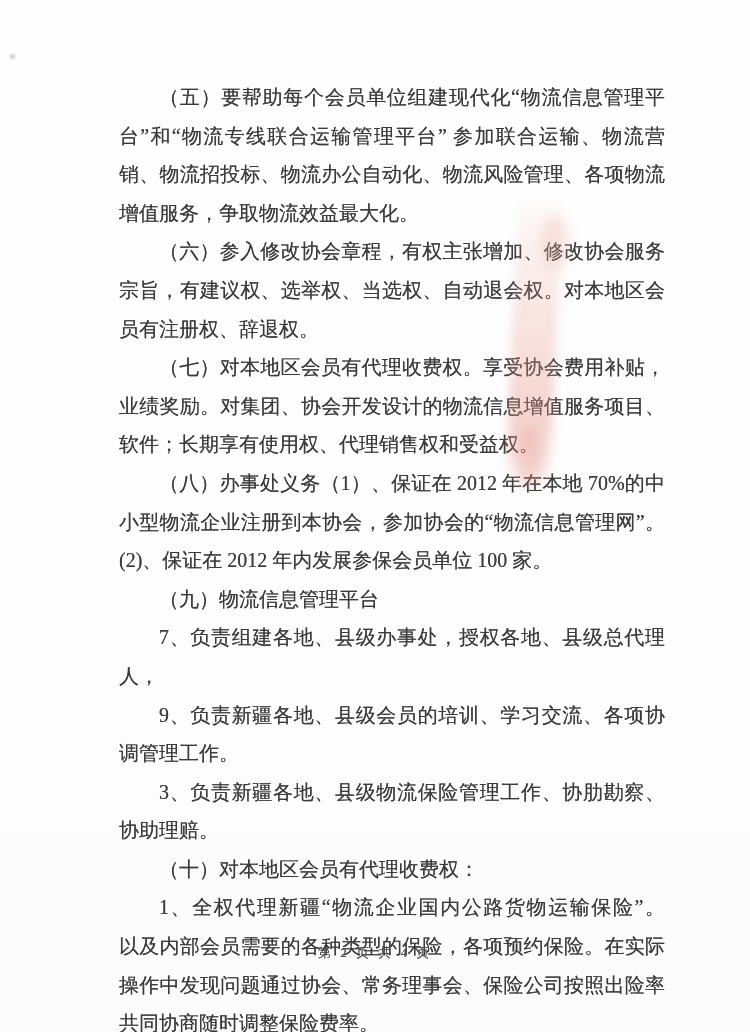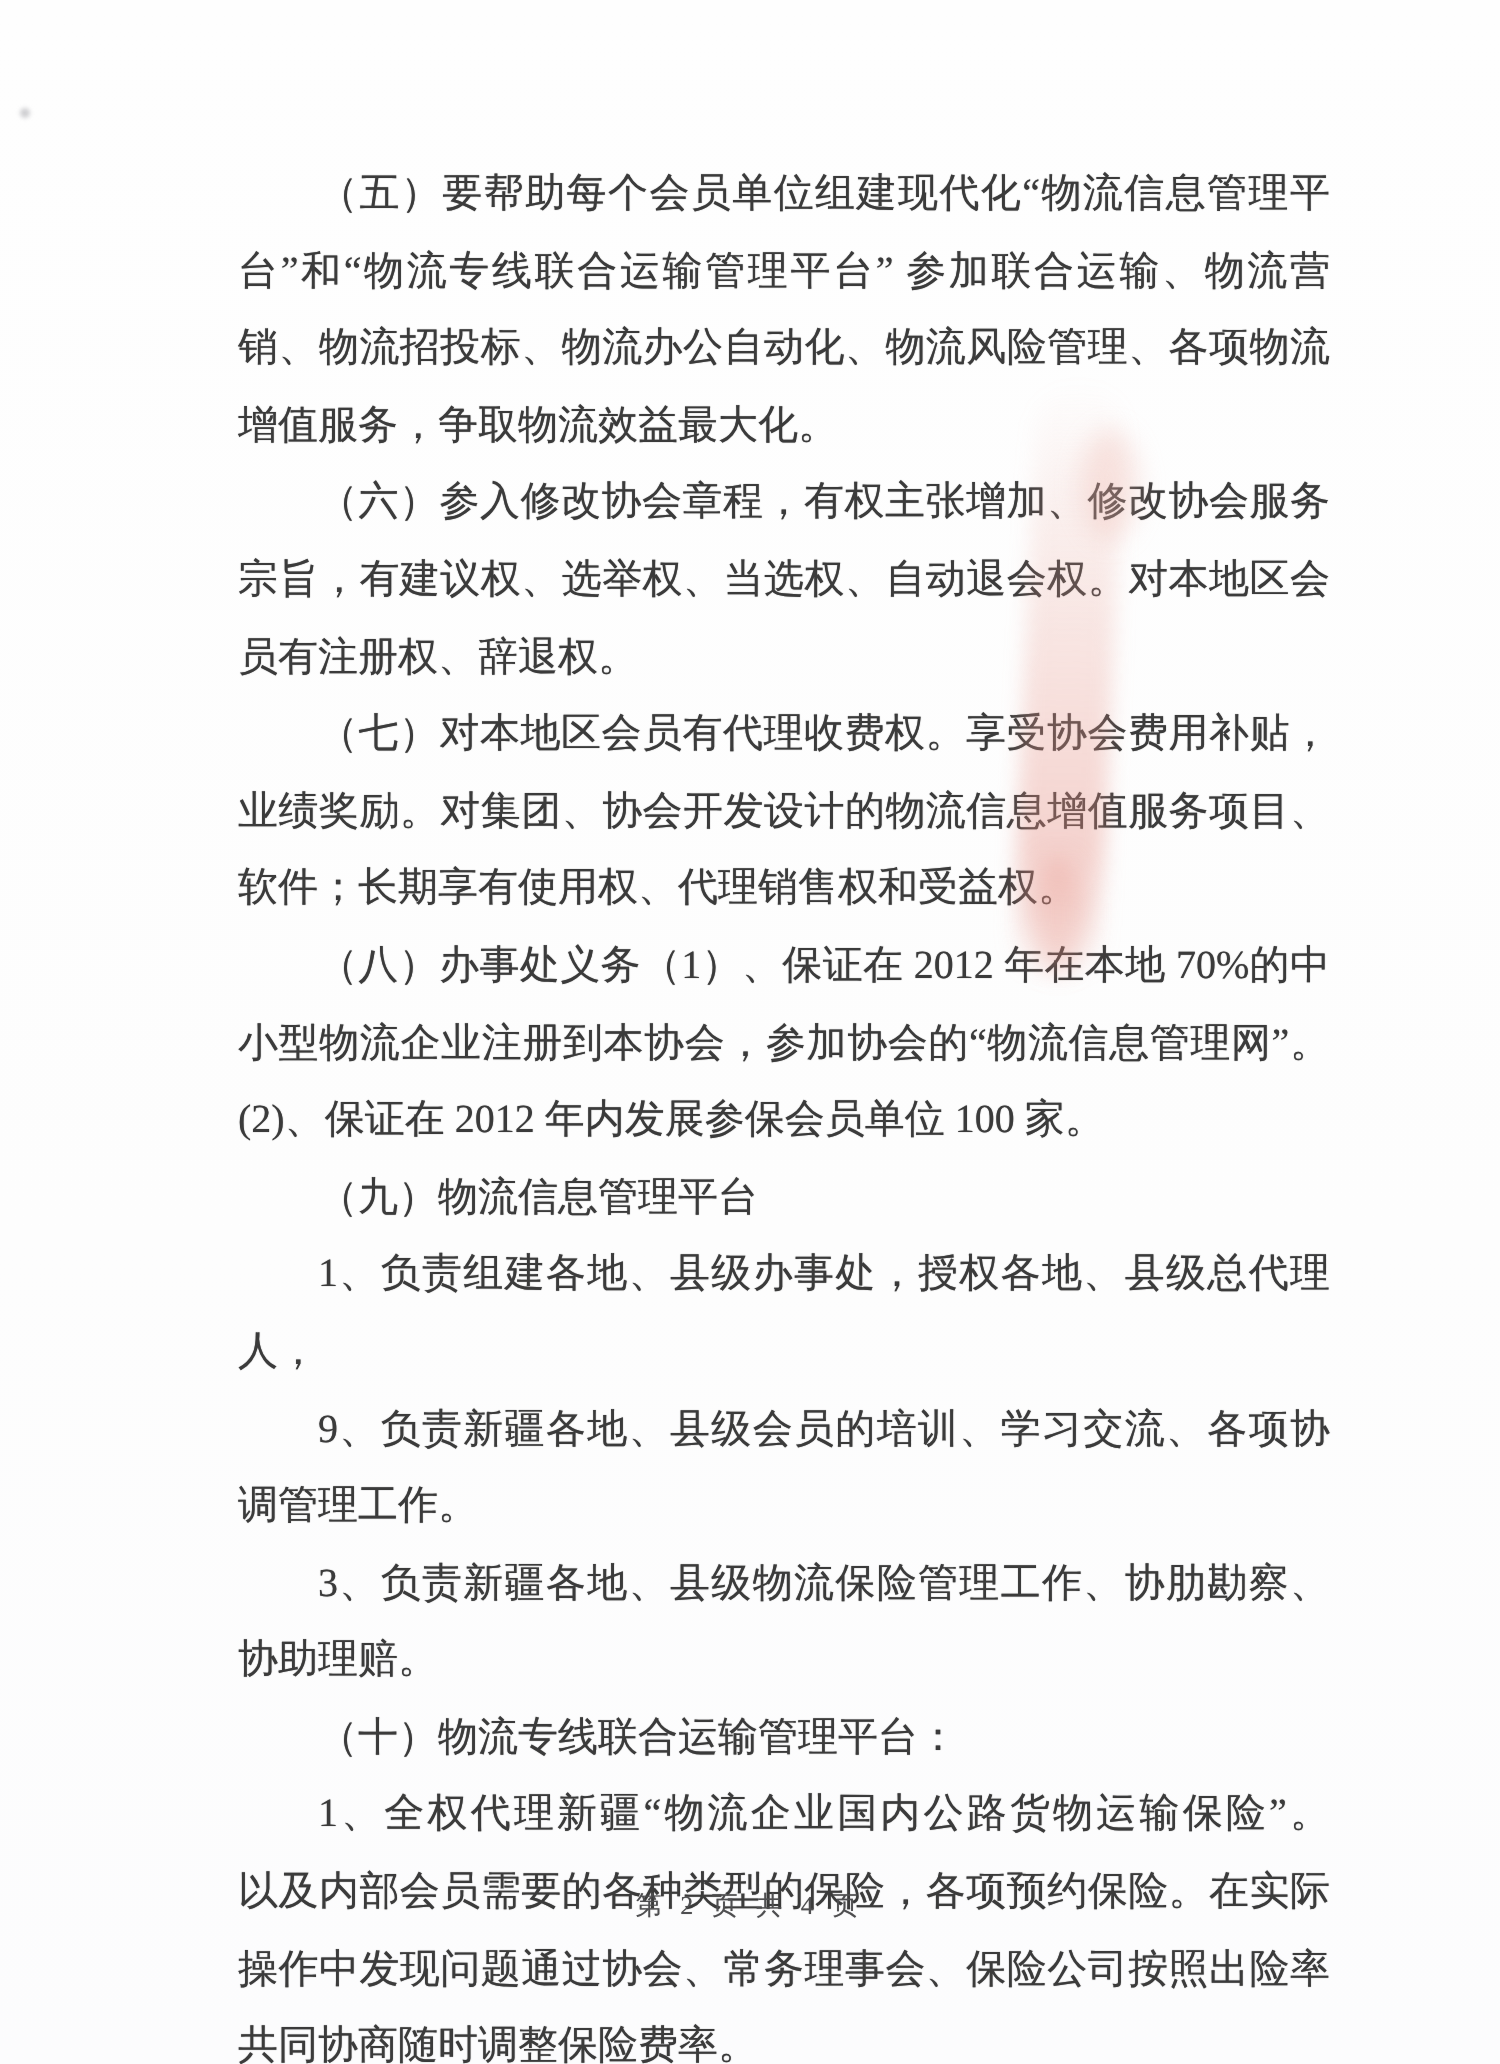--- a/index.html
+++ b/index.html
@@ -107,24 +107,24 @@
 <div class="page">
 
   <div class="speck"></div>
 
   <main class="doc-body">
     <p>（五）要帮助每个会员单位组建现代化“物流信息管理平台”和“物流专线联合运输管理平台” 参加联合运输、物流营销、物流招投标、物流办公自动化、物流风险管理、各项物流增值服务，争取物流效益最大化。</p>
     <p>（六）参入修改协会章程，有权主张增加、修改协会服务宗旨，有建议权、选举权、当选权、自动退会权。对本地区会员有注册权、辞退权。</p>
     <p>（七）对本地区会员有代理收费权。享受协会费用补贴，业绩奖励。对集团、协会开发设计的物流信息增值服务项目、软件；长期享有使用权、代理销售权和受益权。</p>
     <p>（八）办事处义务（1）、保证在 2012 年在本地 70%的中小型物流企业注册到本协会，参加协会的“物流信息管理网”。(2)、保证在 2012 年内发展参保会员单位 100 家。</p>
     <p>（九）物流信息管理平台</p>
-    <p>1、负责组建各地、县级办事处，授权各地、县级总代理人，</p>
+    <p>7、负责组建各地、县级办事处，授权各地、县级总代理人，</p>
     <p>9、负责新疆各地、县级会员的培训、学习交流、各项协调管理工作。</p>
     <p>3、负责新疆各地、县级物流保险管理工作、协肋勘察、协助理赔。</p>
-    <p>（十）物流专线联合运输管理平台：</p>
+    <p>（十）对本地区会员有代理收费权：</p>
     <p>1、全权代理新疆“物流企业国内公路货物运输保险”。　以及内部会员需要的各种类型的保险，各项预约保险。在实际操作中发现问题通过协会、常务理事会、保险公司按照出险率共同协商随时调整保险费率。</p>
   </main>
 
   <div class="smudge-streak"></div>
   <div class="smudge-top"></div>
   <div class="smudge-blob"></div>
 
   <div class="page-footer">第 2 页 共 4 页</div>
 
 </div>

